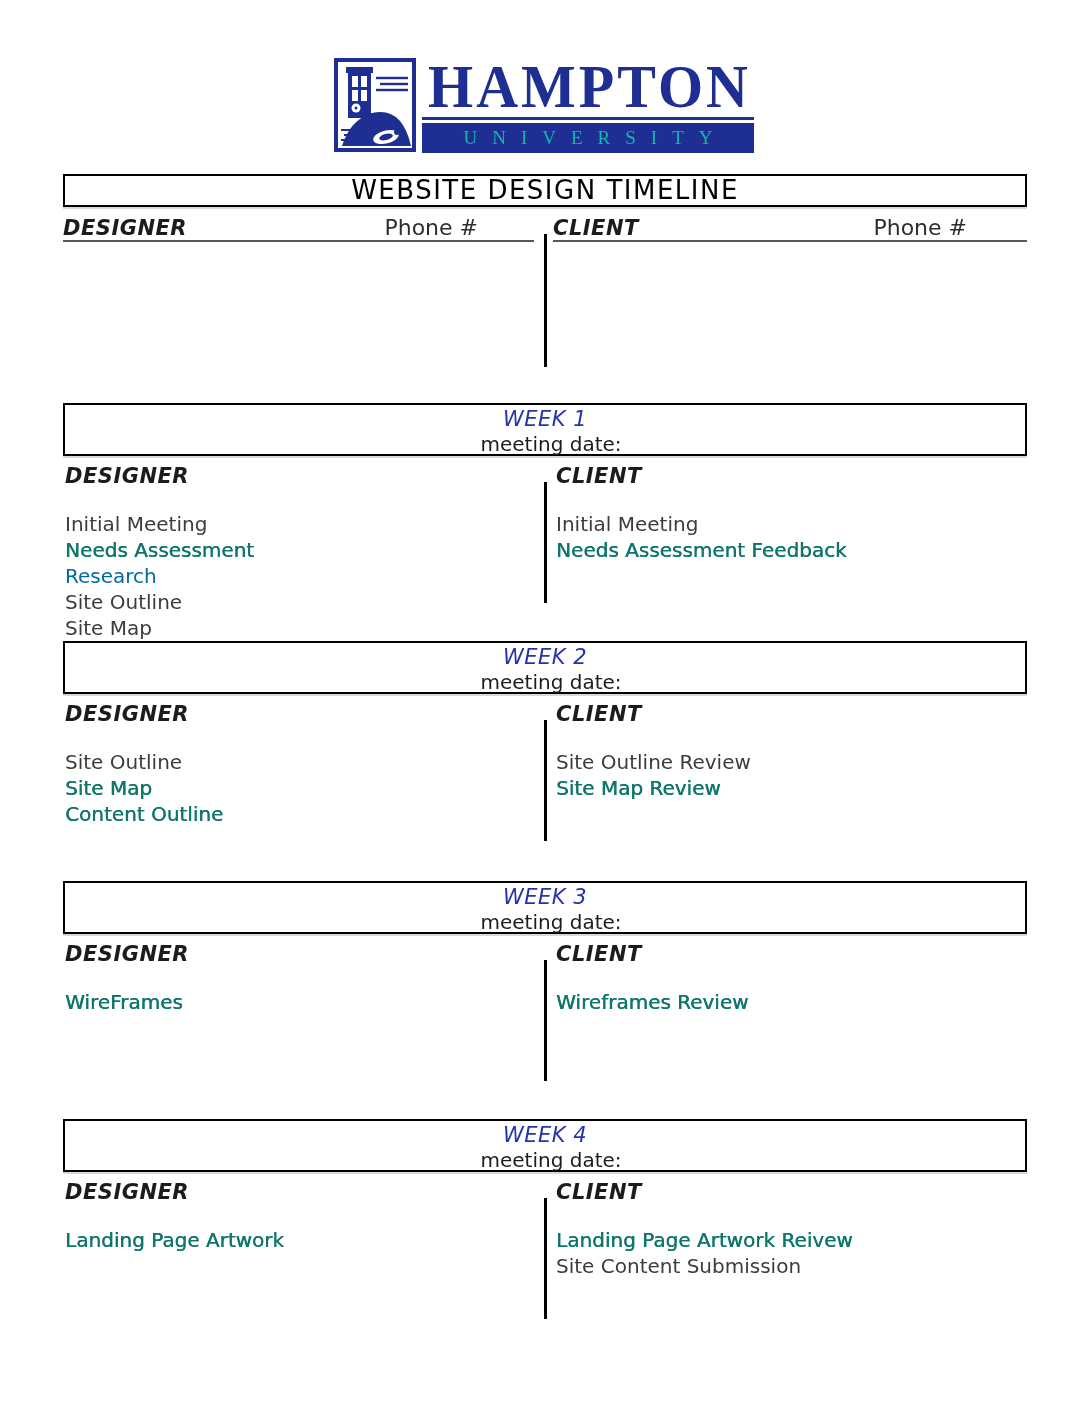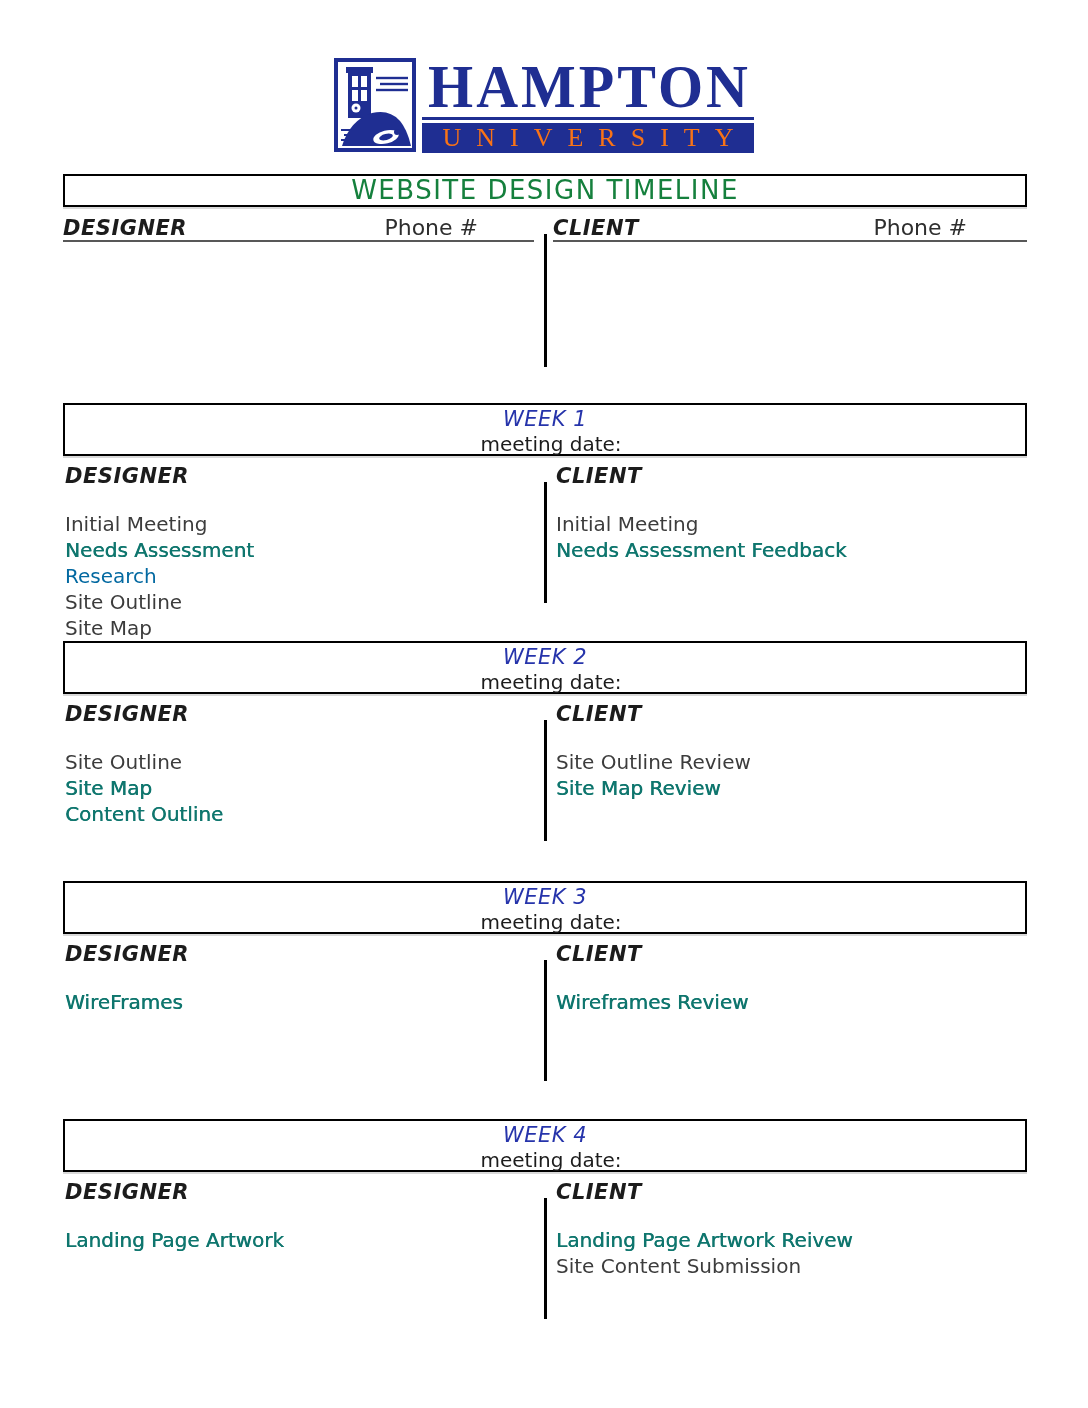--- a/index.html
+++ b/index.html
@@ -18,30 +18,30 @@
         display:flex;align-items:flex-start;gap:6px;}
   .emblem svg{display:block;}
   .logo-text{width:332px;padding-top:0;}
   .logo-name{
     font-family:"Liberation Serif",serif;font-weight:700;font-size:58px;
     line-height:56px;color:var(--brand);text-align:center;letter-spacing:3px;
     padding-left:3px;transform:scaleY(1.05);transform-origin:top center;white-space:nowrap;
   }
   .logo-rule{height:3px;background:var(--brand);margin:3px 0 3px;}
   .logo-bar{
-    height:30px;background:var(--brand);color:#f97316;
-    font-family:"Liberation Serif",serif;font-size:26px;line-height:30px;
+    height:30px;background:var(--brand);color:#14b8a6;
+    font-family:"Liberation Serif",serif;font-size:19px;line-height:30px;
     text-align:center;letter-spacing:15px;padding-left:15px;white-space:nowrap;
   }
 
   
   .title-box{
     position:absolute;left:63px;top:174px;width:964px;height:33px;
     border:2px solid #000;box-sizing:border-box;box-shadow:0 2px 0 #d9d9d9;
-    text-align:center;font-size:26px;line-height:29px;letter-spacing:1.5px;color:#15803d;
+    text-align:center;font-size:26px;line-height:29px;letter-spacing:1.5px;color:#000000;
   }
 
   
   .contact-half{
     position:absolute;top:215px;height:27px;box-sizing:border-box;
     border-bottom:2px solid var(--underline);
     display:flex;justify-content:space-between;align-items:flex-end;
   }
   .contact-left{left:63px;width:471px;}
   .contact-right{left:553px;width:474px;}

